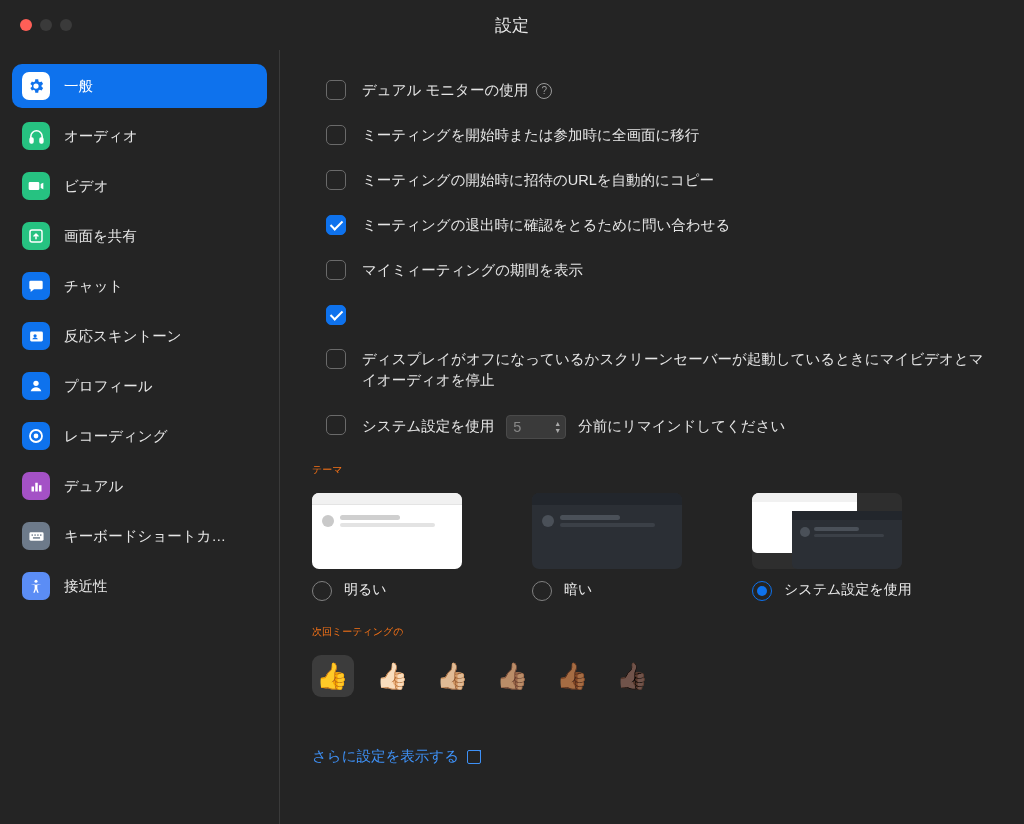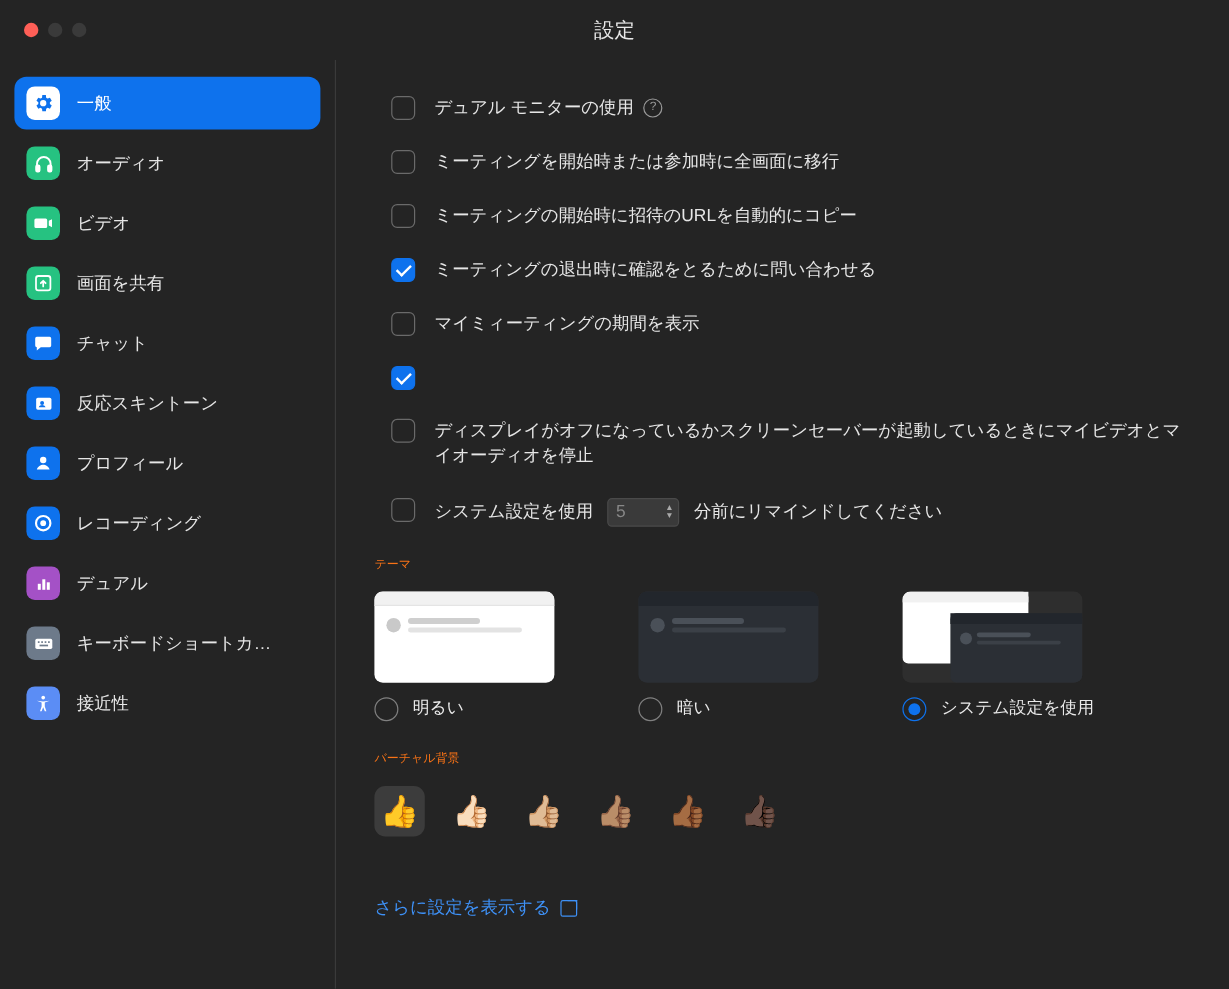--- a/index.html
+++ b/index.html
@@ -449,21 +449,21 @@
             </div>
         </div>
         <div class="radio-row">
           <span id="tr2" class="radio selected"></span>
           <span>システム設定を使用</span>
         </div>
       </div>
     </div>
 
     
-    <div class="section-title">バーチャル背景</div>
+    <div class="section-title">次回ミーティングの</div>
     <div class="tone-row" id="tone-row">
         <div class="tone selected">👍</div>
         <div class="tone">👍🏻</div>
         <div class="tone">👍🏼</div>
         <div class="tone">👍🏽</div>
         <div class="tone">👍🏾</div>
         <div class="tone">👍🏿</div>
       </div>
 
     

